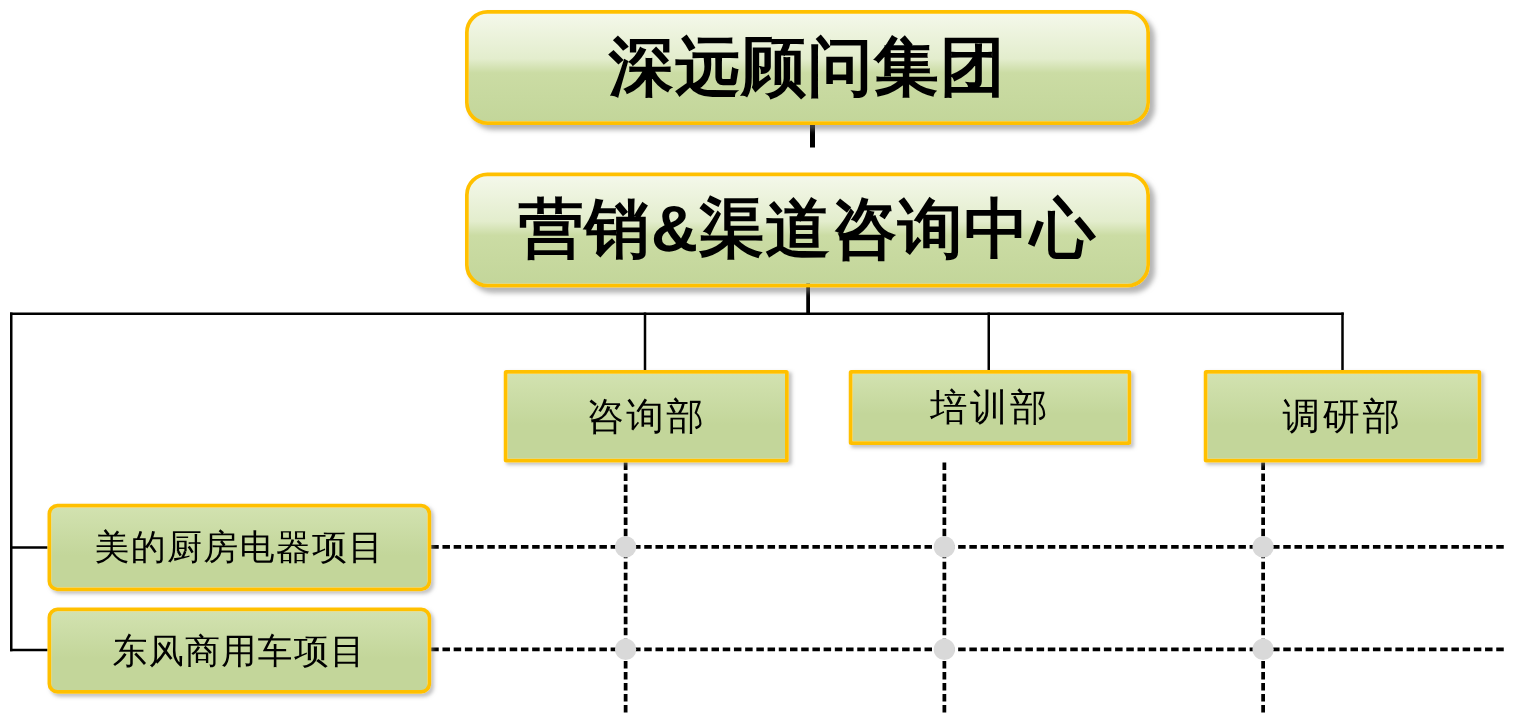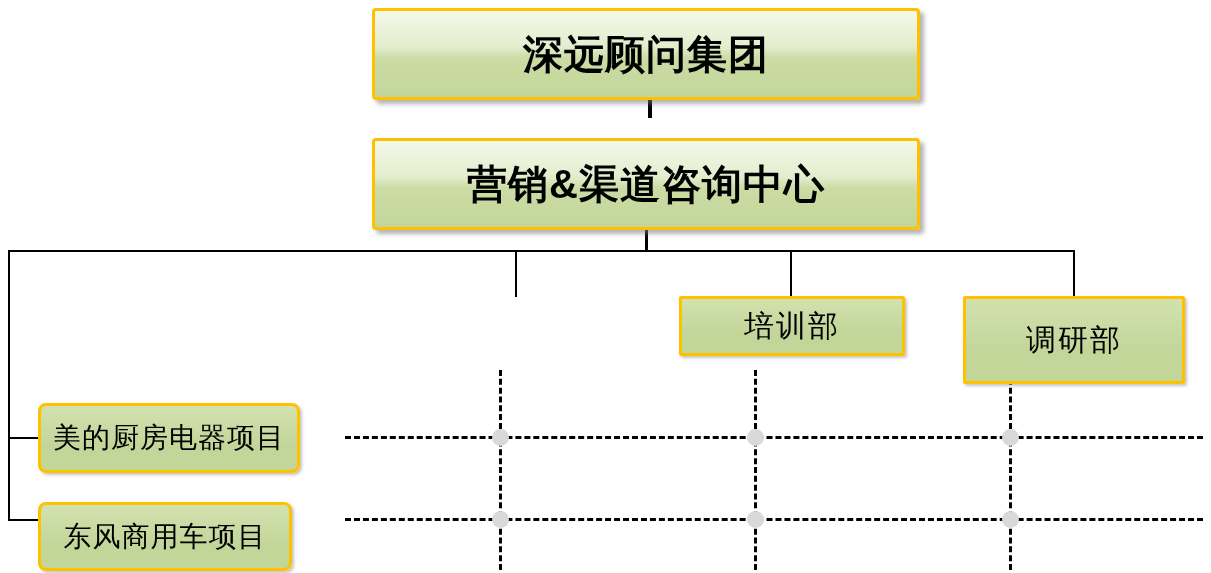--- a/index.html
+++ b/index.html
@@ -21,26 +21,26 @@
     position: absolute;
     display: flex;
     align-items: center;
     justify-content: center;
     text-align: center;
     color: #000;
     z-index: 3;
   }
   .glossy {
     border: 3px solid #ffc000;
-    border-radius: 4px;
+    border-radius: 18px;
     background: linear-gradient(to bottom,
       #f4f8ea 0%, #e3edcd 42%, #cbdca4 55%, #c3d69a 100%);
     box-shadow: 4px 4px 4px rgba(120,120,120,0.55);
     font-weight: bold;
-    font-size: 40px;
+    font-size: 52px;
     letter-spacing: 1px;
   }
   .dept {
     border: 3px solid #ffc000;
     border-radius: 2px;
     background: linear-gradient(to bottom, #d2e2b0 0%, #c3d69a 60%);
     box-shadow: 2px 2px 3px rgba(140,140,140,0.5);
     font-size: 30px;
     letter-spacing: 2px;
   }
@@ -94,30 +94,33 @@
   <div class="dot" style="left:1002px; top:511px;"></div>
 
   <div class="box glossy" style="left:372px; top:8px; width:548px; height:92px;">
     <span>深远顾问集团</span>
   </div>
 
   <div class="box glossy" style="left:372px; top:118px; width:548px; height:92px;margin-top:20px;">
     <span>营销&amp;渠道咨询中心</span>
   </div>
 
+  <div class="box dept" style="left:403px; top:296px; width:228px; height:74px;">
+    <span>咨询部</span>
+  </div>
 
   <div class="box dept" style="left:679px; top:296px; width:226px; height:60px;">
     <span>培训部</span>
   </div>
 
-  <div class="box dept" style="left:963px; top:296px; width:222px; height:88px;">
+  <div class="box dept" style="left:963px; top:296px; width:222px; height:74px;">
     <span>调研部</span>
   </div>
 
-  <div class="box proj" style="left:38px; top:403px; width:262px; height:70px;">
+  <div class="box proj" style="left:38px; top:403px; width:307px; height:70px;">
     <span>美的厨房电器项目</span>
   </div>
 
-  <div class="box proj" style="left:38px; top:486px; width:254px; height:69px;margin-top:16px;">
+  <div class="box proj" style="left:38px; top:486px; width:307px; height:69px;">
     <span>东风商用车项目</span>
   </div>
 
 </div>
 
 </body></html>

